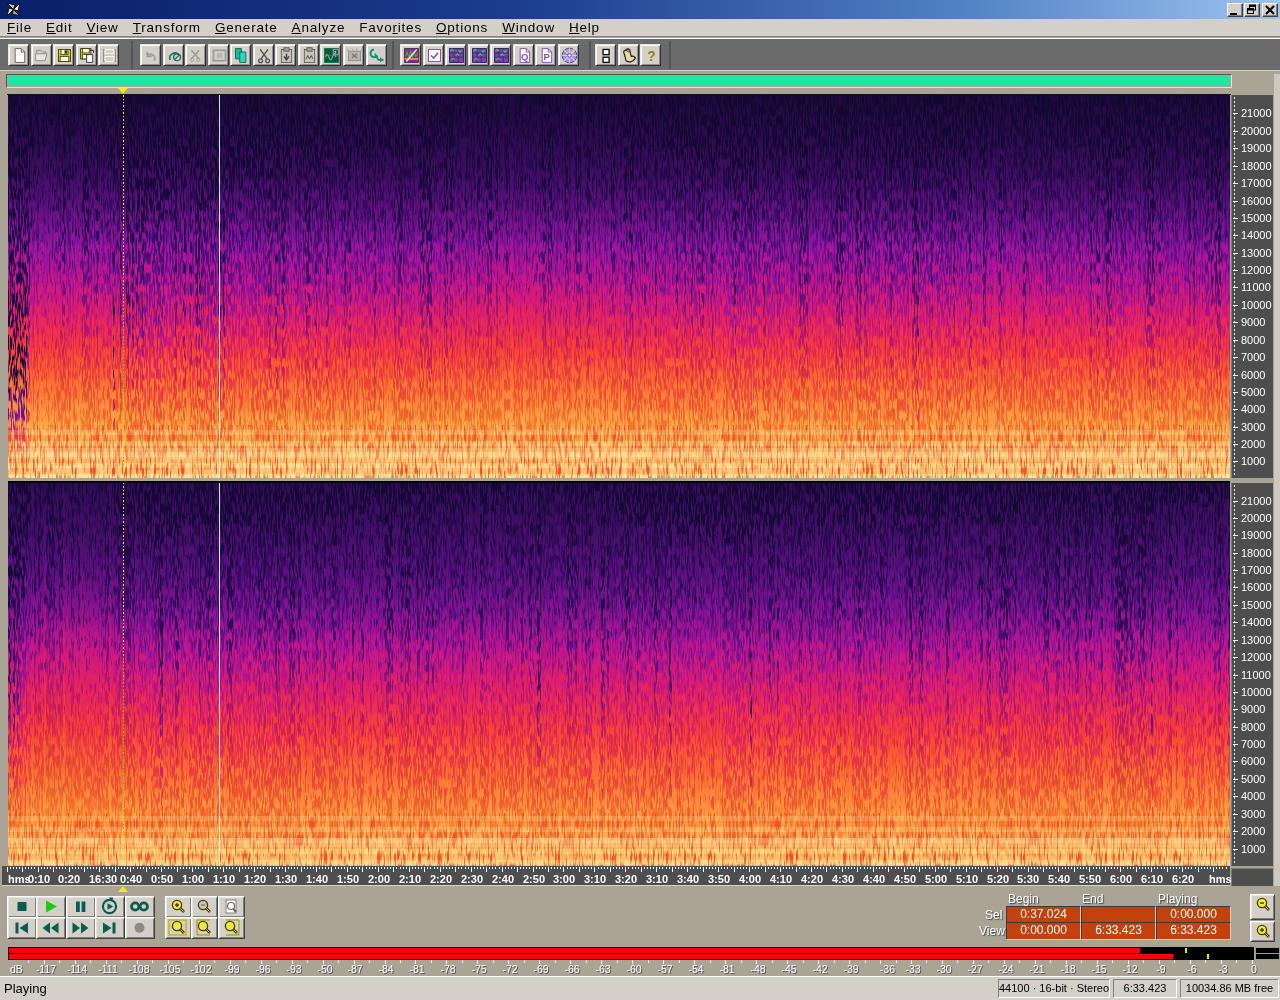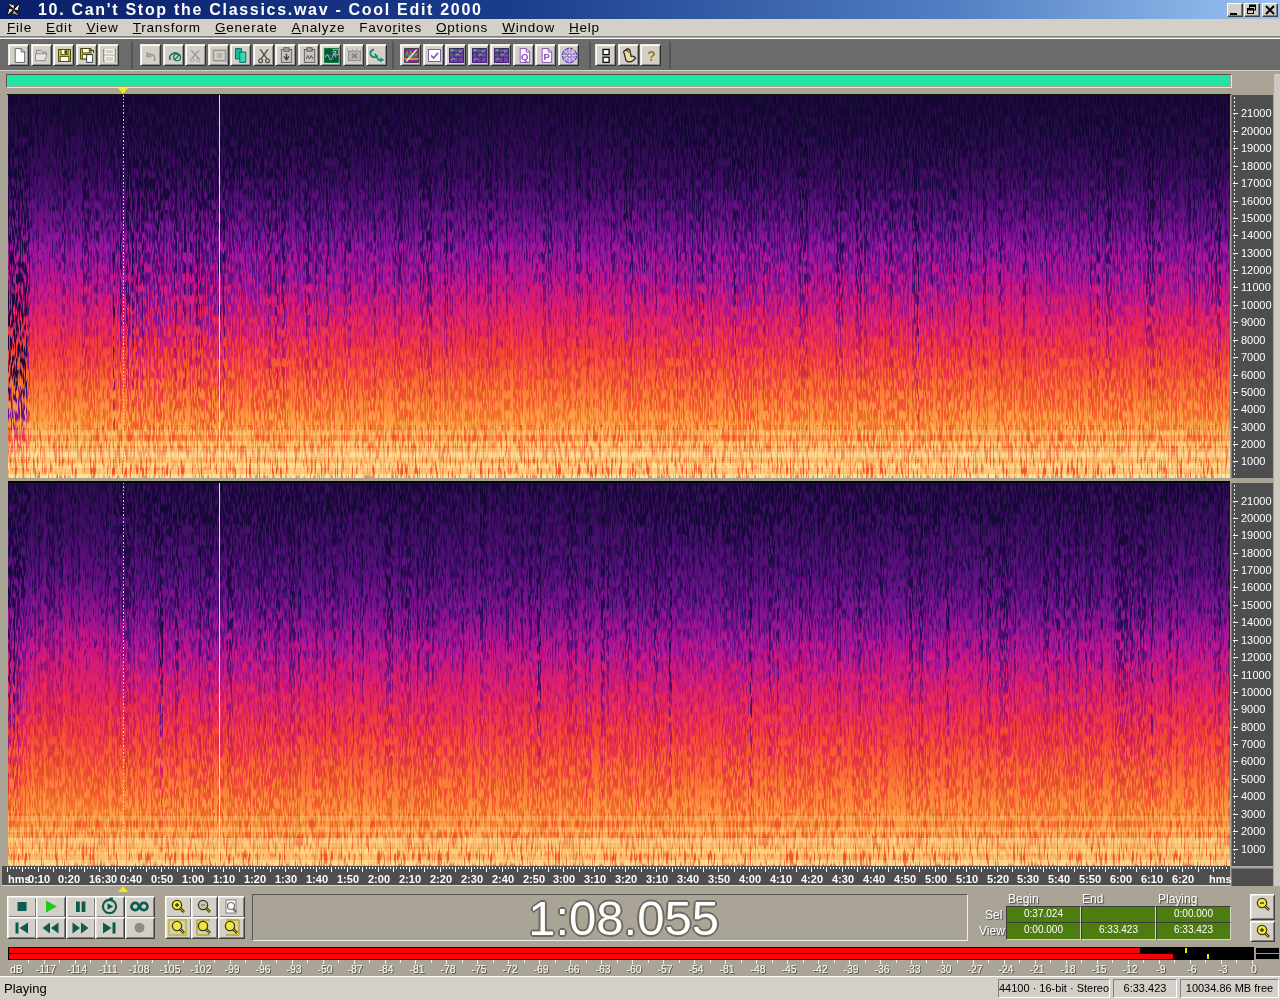--- a/index.html
+++ b/index.html
@@ -46,42 +46,41 @@
 
 .ytri{position:absolute;width:0;height:0;border-left:5px solid transparent;border-right:5px solid transparent}
 
 .pbtn{position:absolute;background:#d4d0c8;border:1px solid;border-color:#fff #404040 #404040 #fff;box-shadow:inset 1px 1px 0 #e8e6e0, inset -1px -1px 0 #808080}
 
 #tdisp{left:252px;top:894px;width:716px;height:47px;background:#a9a495;border:1px solid;border-color:#555 #eee #eee #555;}
 #tdisp .big{position:absolute;right:248px;top:0px;color:#fff;font-size:49px;line-height:46px;
  text-shadow:-2px 0 #6e6a60,2px 0 #6e6a60,0 -2px #6e6a60,0 2px #6e6a60,-1px -1px #6e6a60,1px 1px #6e6a60,-1px 1px #6e6a60,1px -1px #6e6a60}
 
 .svlab{position:absolute;color:#fff;font-size:12px;text-shadow:1px 1px 1px #444}
-.svcell{position:absolute;height:18px;background:#4d7c0f;border:1px solid;border-color:#3a3a3a #d8d4ca #d8d4ca #3a3a3a;color:#fff;font-size:10px;text-align:center;line-height:14px}
+.svcell{position:absolute;height:18px;background:#c2410c;border:1px solid;border-color:#3a3a3a #d8d4ca #d8d4ca #3a3a3a;color:#fff;font-size:12px;text-align:center;line-height:14px}
 
 #meter{left:8px;top:947px;width:1246px;height:13px;background:#000}
 .mbar{position:absolute;left:1px;height:5px;background:#fb0207}
 .mtick{position:absolute;top:960px;width:1px;background:#f2f2f2}
 .mlab{position:absolute;top:963px;font-size:10.5px;color:#fff;text-shadow:1px 1px 0 #55504a}
 #mbox{left:1255px;top:947px;width:25px;height:13px;background:#000;border:1px solid #999}
 
 #sbar{left:0;top:976px;width:1280px;height:24px;background:#d4d0c8;border-top:1px solid #fff;color:#000;font-size:13px}
 .sbox{position:absolute;top:2px;height:19px;border:1px solid;border-color:#808080 #fff #fff #808080;font-size:11px;text-align:center;white-space:nowrap;overflow:hidden}
 </style></head><body>
 <div id="win">
     <div class="abs" id="title">
       <svg class="abs" style="left:5px;top:1px" width="17" height="17" viewBox="0 0 17 17">
         <g stroke="#111" stroke-width="1">
           <path d="M8.5 8.5 L2 2 L10 4 Z" fill="#c8c8c8"></path>
           <path d="M8.5 8.5 L15 2 L13 10 Z" fill="#eee"></path>
           <path d="M8.5 8.5 L15 15 L7 13 Z" fill="#9a9a9a"></path>
           <path d="M8.5 8.5 L2 15 L4 7 Z" fill="#e0e0e0"></path>
         </g>
       </svg>
-      <div class="abs txt">10. Can't Stop the Classics.wav - Cool Edit 2000</div>
       <div class="abs wbtn" style="left:1227px"><svg width="14" height="12">
           <rect x="2" y="9" width="7" height="2" fill="#000"></rect>
         </svg></div>
       <div class="abs wbtn" style="left:1244px"><svg width="14" height="12">
           <rect x="4.5" y="1" width="6" height="5" fill="none" stroke="#000"></rect>
           <rect x="4" y="1" width="7" height="2" fill="#000"></rect>
           <rect x="2.5" y="4.5" width="6" height="5" fill="#d4d0c8" stroke="#000"></rect>
           <rect x="2" y="4.5" width="7" height="2" fill="#000"></rect>
         </svg></div>
       <div class="abs wbtn" style="left:1262px"><svg width="14" height="12">
@@ -2209,23 +2208,20 @@
       </div>
       <div class="pbtn" style="left:217.6px;top:917px;width:27px;height:22px">
         <svg width="26" height="20" viewBox="0 0 26 20" style="position:absolute;left:0;top:0">
           <path d="M20 2 v15 M20 2 h-13 M20 17 h-13" fill="none" stroke="#b8a818" stroke-width="1.4"></path>
           <circle cx="11" cy="8" r="4.6" fill="#f0e840" stroke="#403c00" stroke-width="1.3"></circle>
           <path d="M14 11 L18 15" stroke="#403c00" stroke-width="2.6"></path>
           <path d="M14.4 11.4 L17.6 14.6" stroke="#d8cc20" stroke-width="1"></path>
         </svg>
       </div>
     </div>
-    <div class="abs" id="tdisp">
-      <div class="big">1:08.055</div>
-    </div>
     <div class="abs">
       <div class="svlab" style="left:1008px;top:892px">Begin</div>
       <div class="svlab" style="left:1082px;top:892px">End</div>
       <div class="svlab" style="left:1158px;top:892px">Playing</div>
       <div class="svlab" style="left:985px;top:908px">Sel</div>
       <div class="svlab" style="left:979px;top:924px">View</div>
       <div class="svcell" style="left:1006px;top:906px;width:75px">0:37.024</div>
       <div class="svcell" style="left:1081px;top:906px;width:75px"></div>
       <div class="svcell" style="left:1156px;top:906px;width:75px">0:00.000</div>
       <div class="svcell" style="left:1006px;top:922px;width:75px">0:00.000</div>
@@ -2360,21 +2356,21 @@
       <div class="mlab" style="left:559px;width:26px;text-align:center">-66</div>
       <div class="mlab" style="left:590px;width:26px;text-align:center">-63</div>
       <div class="mlab" style="left:621px;width:26px;text-align:center">-60</div>
       <div class="mlab" style="left:652px;width:26px;text-align:center">-57</div>
       <div class="mlab" style="left:683px;width:26px;text-align:center">-54</div>
       <div class="mlab" style="left:714px;width:26px;text-align:center">-81</div>
       <div class="mlab" style="left:745px;width:26px;text-align:center">-48</div>
       <div class="mlab" style="left:776px;width:26px;text-align:center">-45</div>
       <div class="mlab" style="left:807px;width:26px;text-align:center">-42</div>
       <div class="mlab" style="left:838px;width:26px;text-align:center">-39</div>
-      <div class="mlab" style="left:869px;width:26px;text-align:center">-36</div>
+      <div class="mlab" style="left:869px;width:26px;text-align:right">-36</div>
       <div class="mlab" style="left:900px;width:26px;text-align:center">-33</div>
       <div class="mlab" style="left:931px;width:26px;text-align:center">-30</div>
       <div class="mlab" style="left:962px;width:26px;text-align:center">-27</div>
       <div class="mlab" style="left:993px;width:26px;text-align:center">-24</div>
       <div class="mlab" style="left:1024px;width:26px;text-align:center">-21</div>
       <div class="mlab" style="left:1055px;width:26px;text-align:center">-18</div>
       <div class="mlab" style="left:1086px;width:26px;text-align:center">-15</div>
       <div class="mlab" style="left:1117px;width:26px;text-align:center">-12</div>
       <div class="mlab" style="left:1148px;width:26px;text-align:center">-9</div>
       <div class="mlab" style="left:1179px;width:26px;text-align:center">-6</div>

